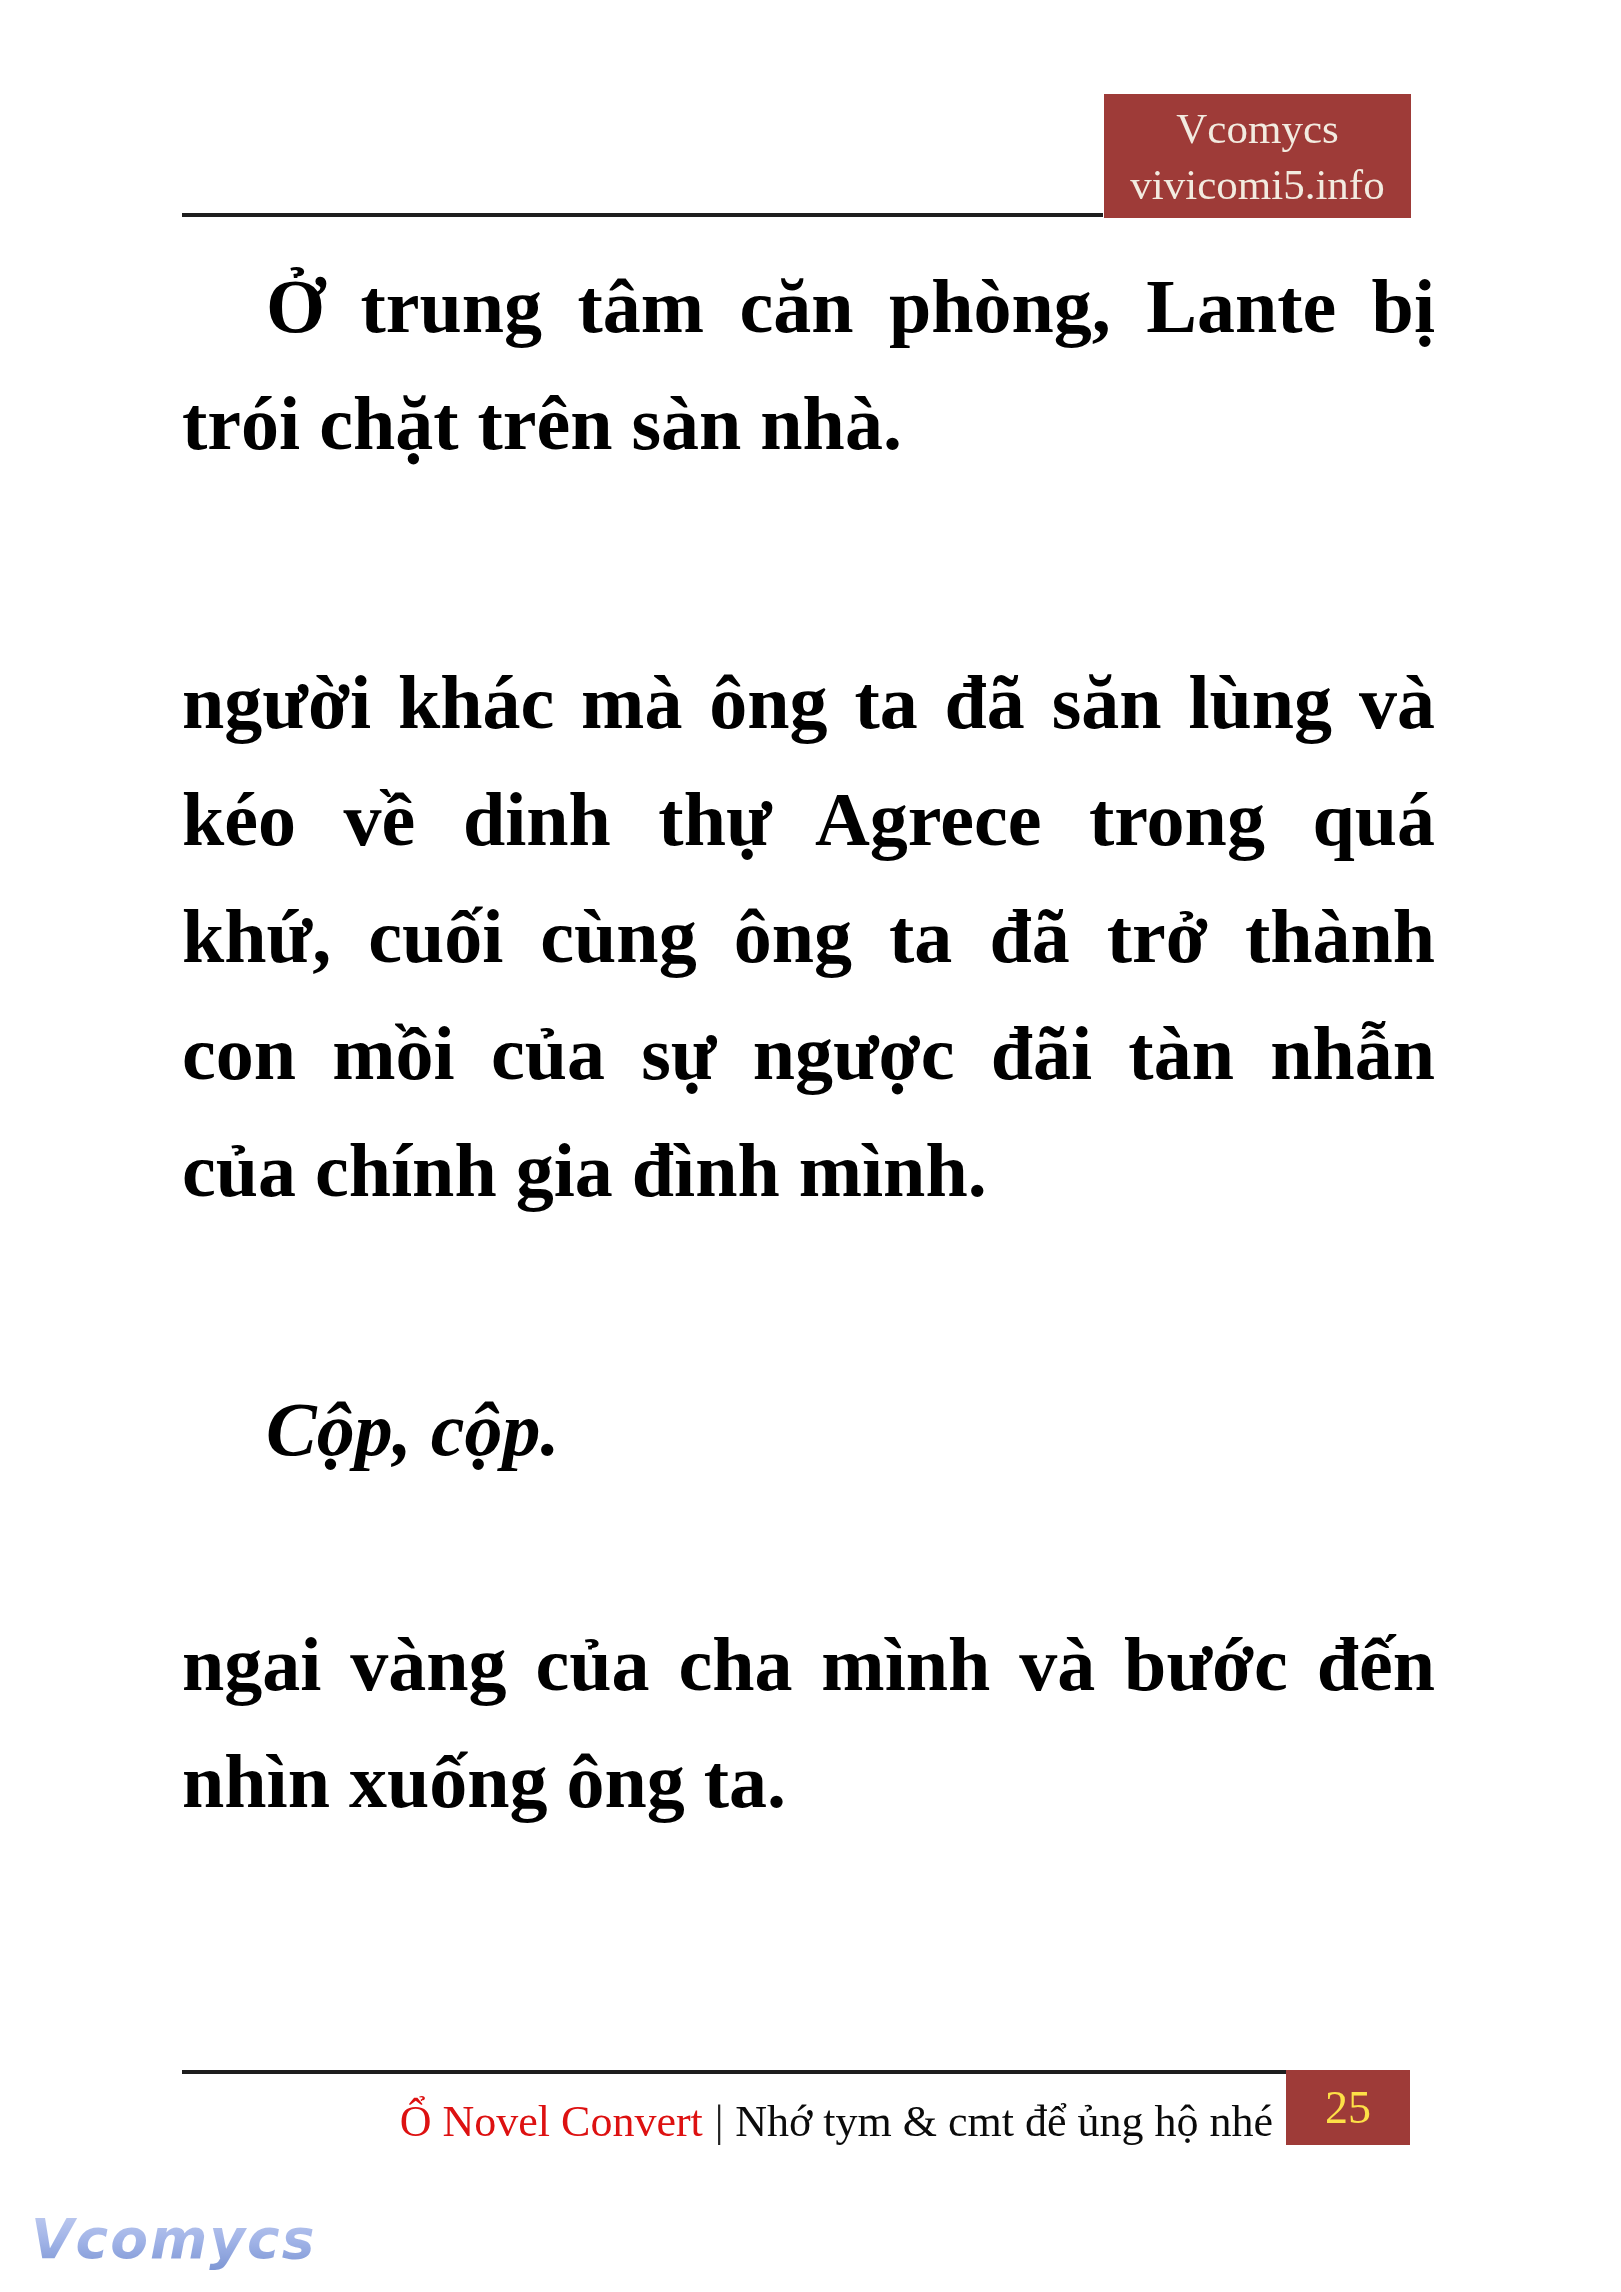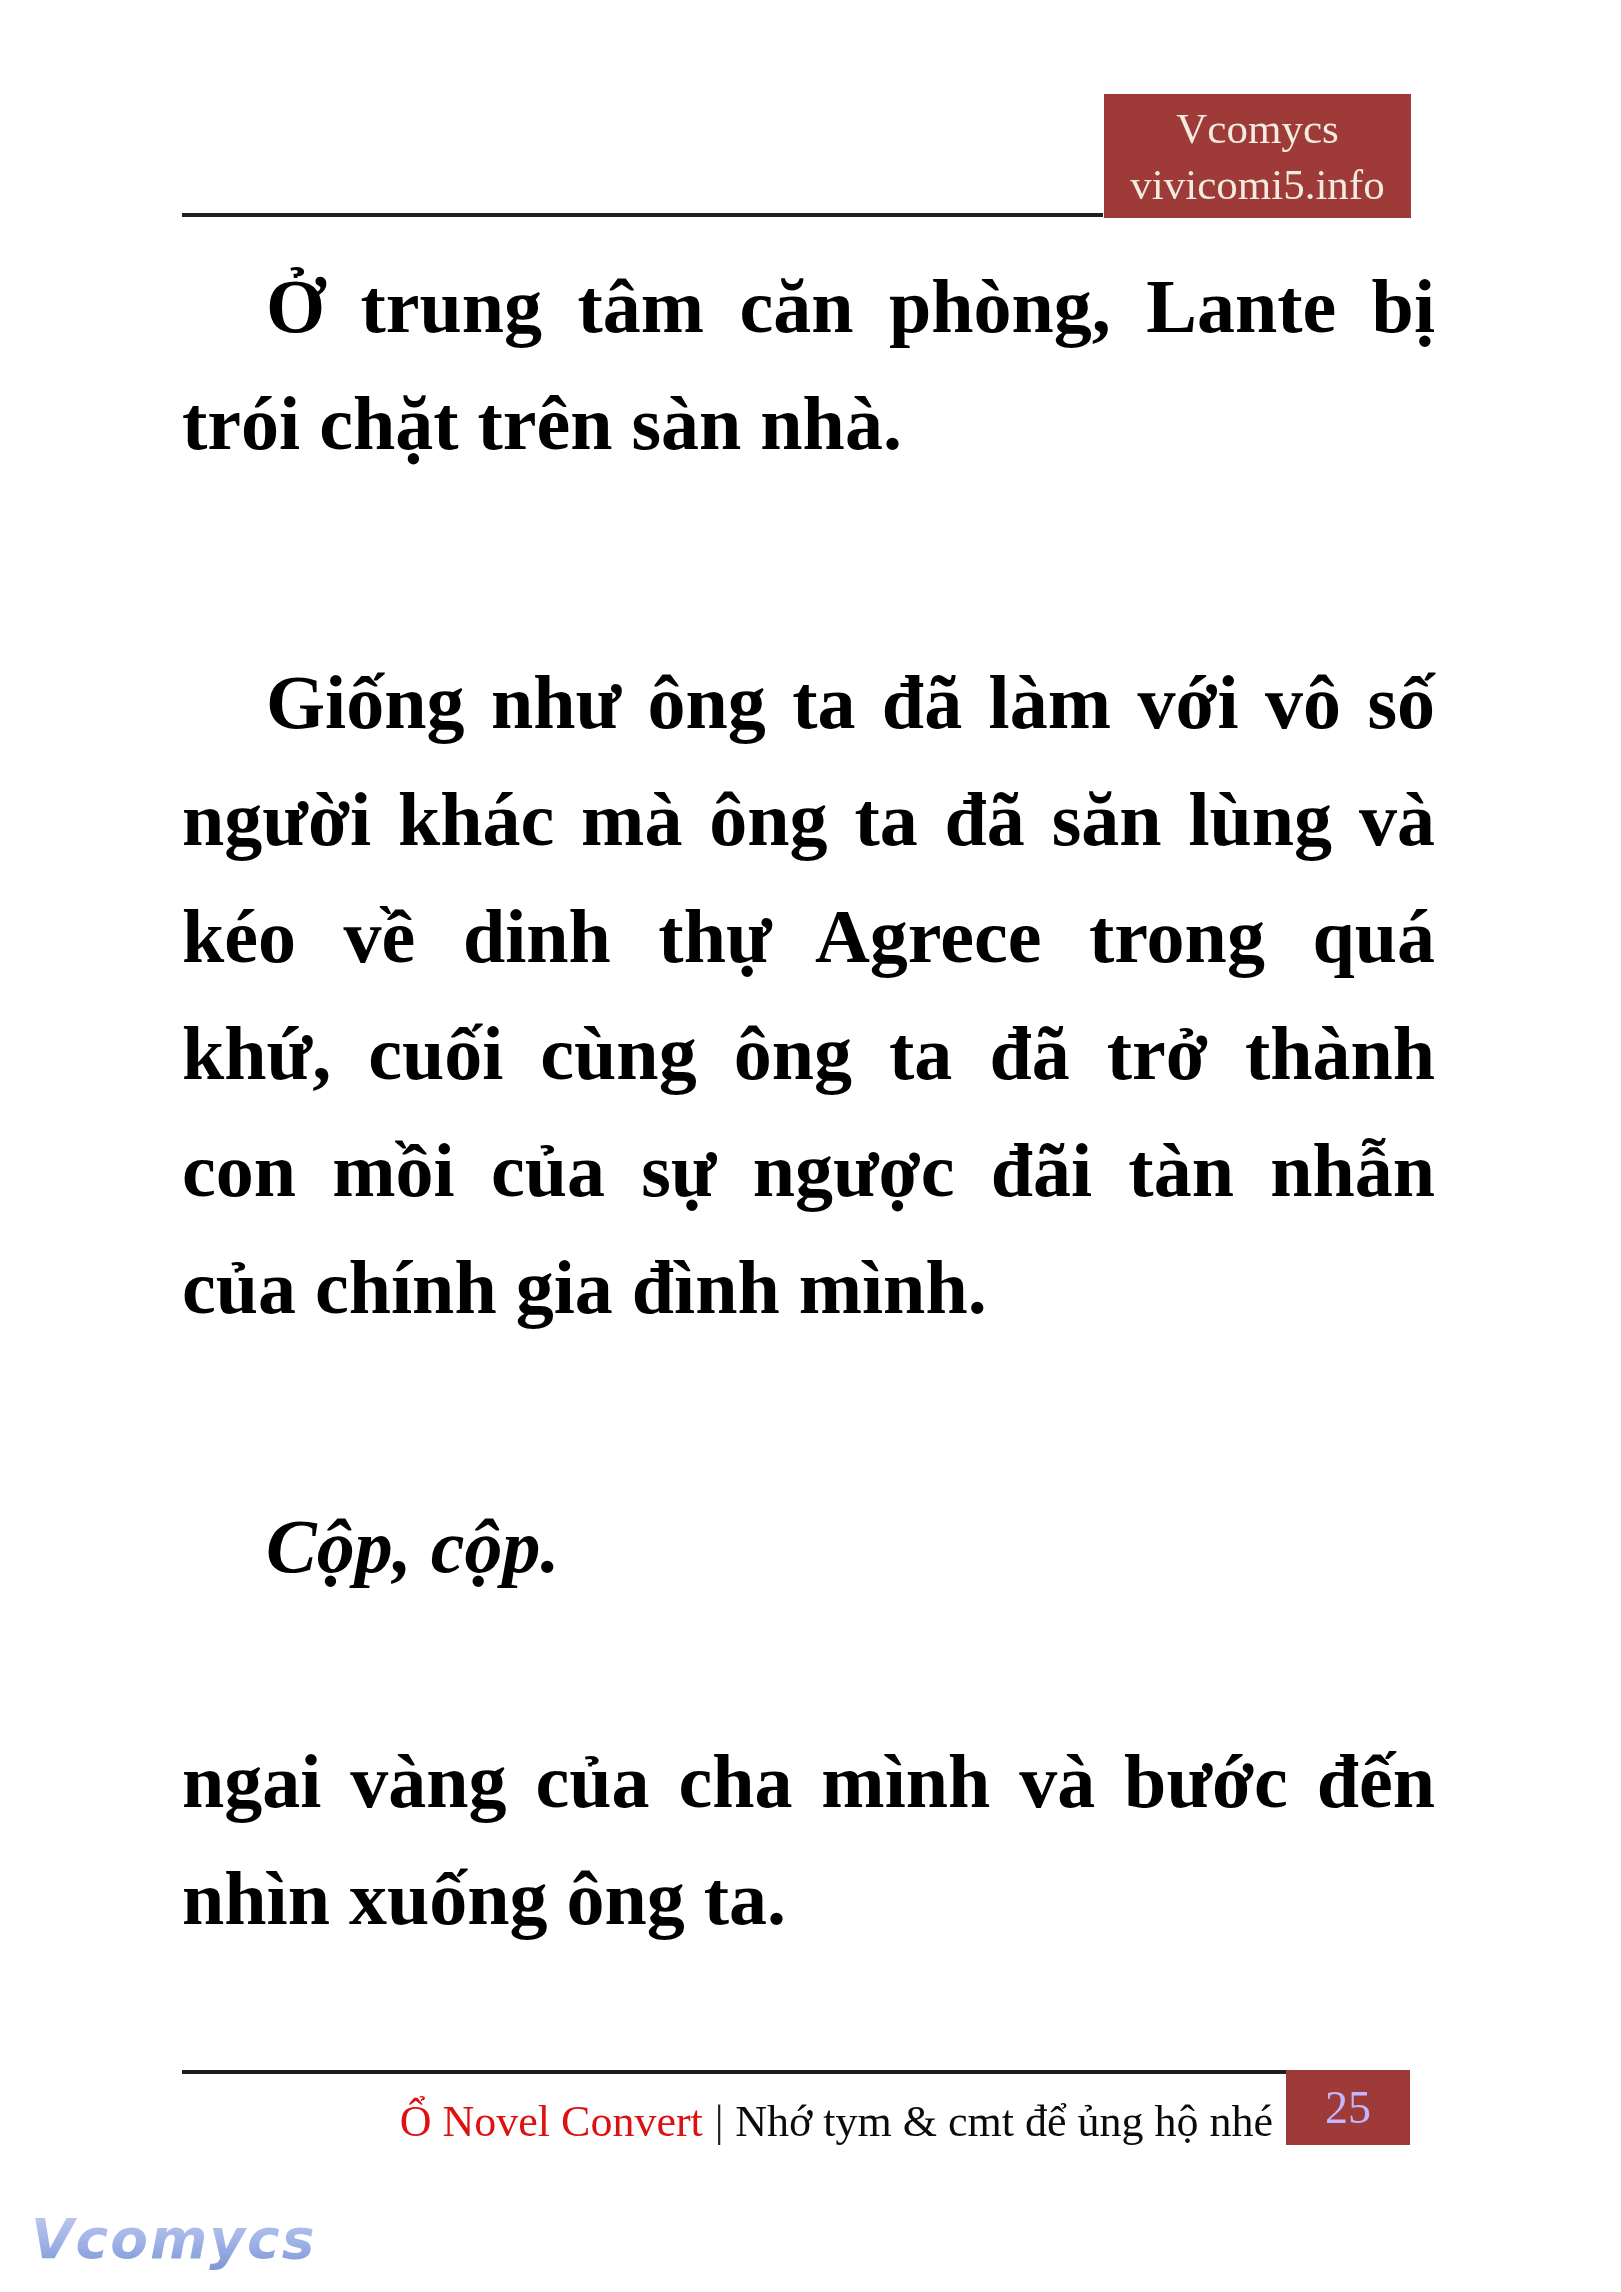--- a/index.html
+++ b/index.html
@@ -94,21 +94,21 @@
   .footer-brand { color: #dd1111; font-weight: normal; }
   .footer-sep { color: #222222; font-weight: normal; margin: 0 11.8px; }
   .footer-note { color: #0b0b0b; }
   .footer-badge {
     position: absolute;
     left: 1286px;
     top: 2070px;
     width: 124px;
     height: 75px;
     background: #9e3b38;
-    color: #c4b5fd;
+    color: #fde047;
     font-size: 46px;
     display: flex;
     align-items: center;
     justify-content: center;
   }
 
   
   .watermark {
     position: absolute;
     left: 31px;
@@ -139,21 +139,20 @@
   <div class="header-rule"></div>
 
   <div class="body-text">
 
     <p class="para gap-1">
       <span class="line j first">Ở trung tâm căn phòng, Lante bị</span>
       <span class="line">trói chặt trên sàn nhà.</span>
     </p>
 
     <p class="para gap-2">
-      <span class="line j first">Giống như ông ta đã làm với vô số</span>
       <span class="line j">người khác mà ông ta đã săn lùng và</span>
       <span class="line j">kéo về dinh thự Agrece trong quá</span>
       <span class="line j">khứ, cuối cùng ông ta đã trở thành</span>
       <span class="line j">con mồi của sự ngược đãi tàn nhẫn</span>
       <span class="line">của chính gia đình mình.</span>
     </p>
 
     <p class="para italic gap-3">
       <span class="line first">Cộp, cộp.</span>
     </p>

